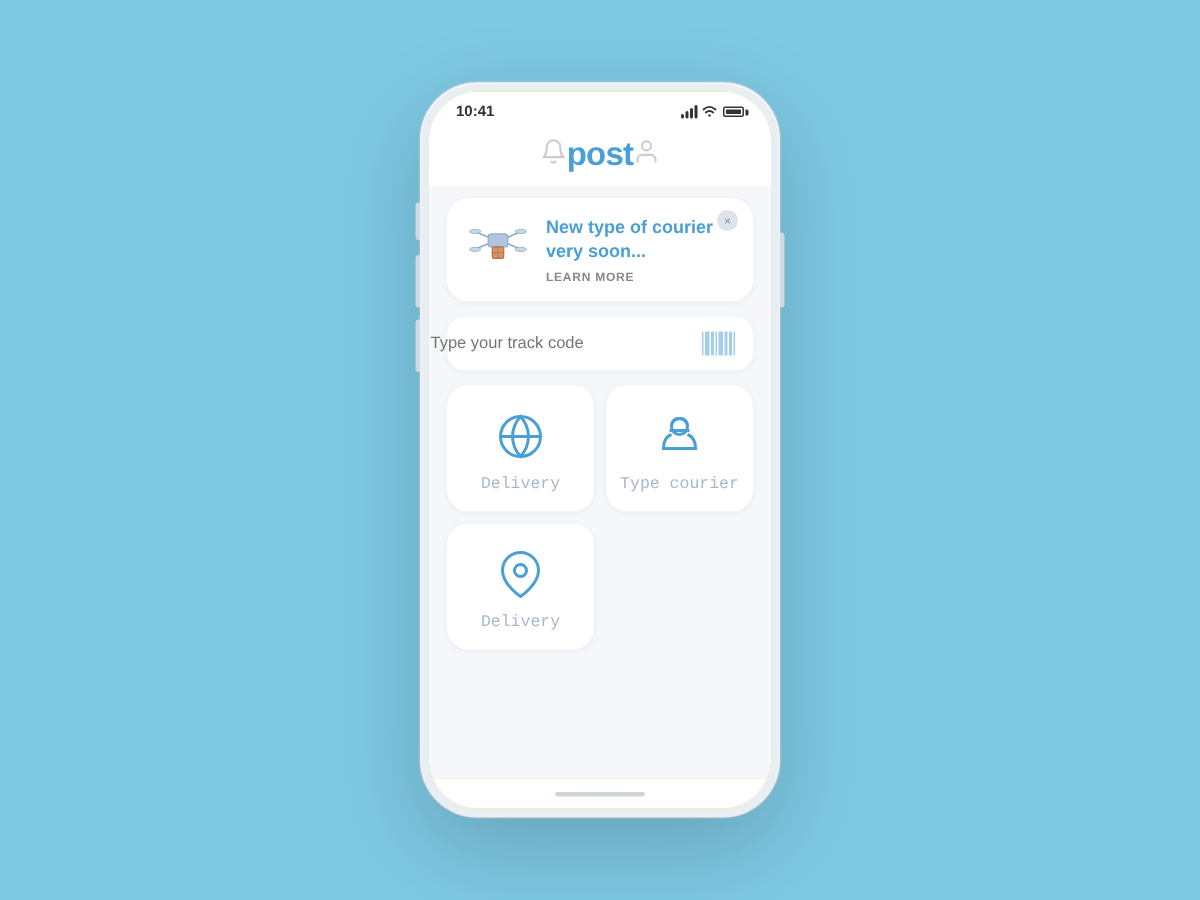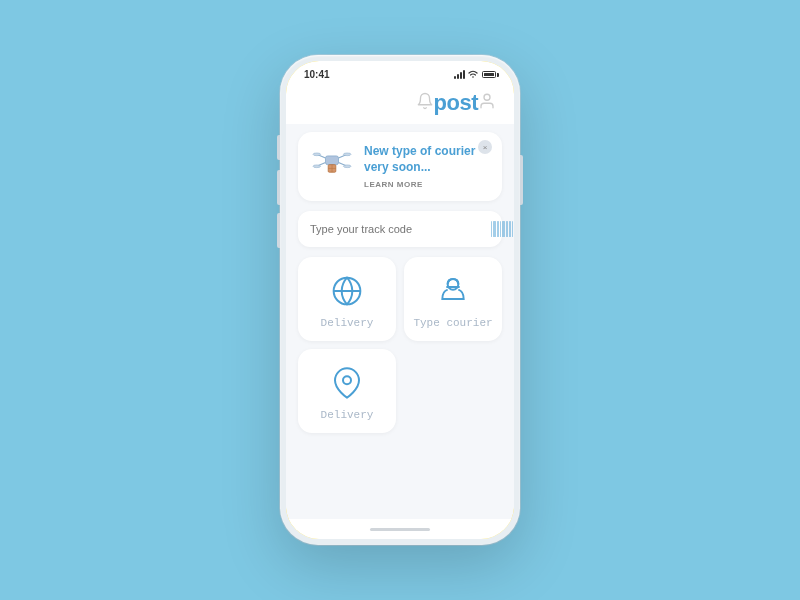--- a/index.html
+++ b/index.html
@@ -121,21 +121,21 @@
       top: 14px;
       left: 50%;
       transform: translateX(-50%);
       z-index: 10;
     }
 
     
     .app-header {
       display: flex;
       align-items: center;
-      justify-content: flex-end;
+      justify-content: center;
       padding: 6px 18px 8px;
       background: #fff;
       flex-shrink: 0;
     }
 
     .bell-icon svg {
       width: 18px;
       height: 18px;
     }
 
@@ -216,21 +216,21 @@
       cursor: pointer;
     }
 
     
     .track-input-wrapper {
       background: #fff;
       border-radius: 12px;
       padding: 10px 12px;
       display: flex;
       align-items: center;
-      justify-content: flex-start;
+      justify-content: flex-end;
       box-shadow: 0 1px 4px rgba(0,0,0,0.05);
       gap: 39px;
     }
 
     .track-input {
       border: none;
       outline: none;
       font-size: 11px;
       color: #bbb;
       background: transparent;

